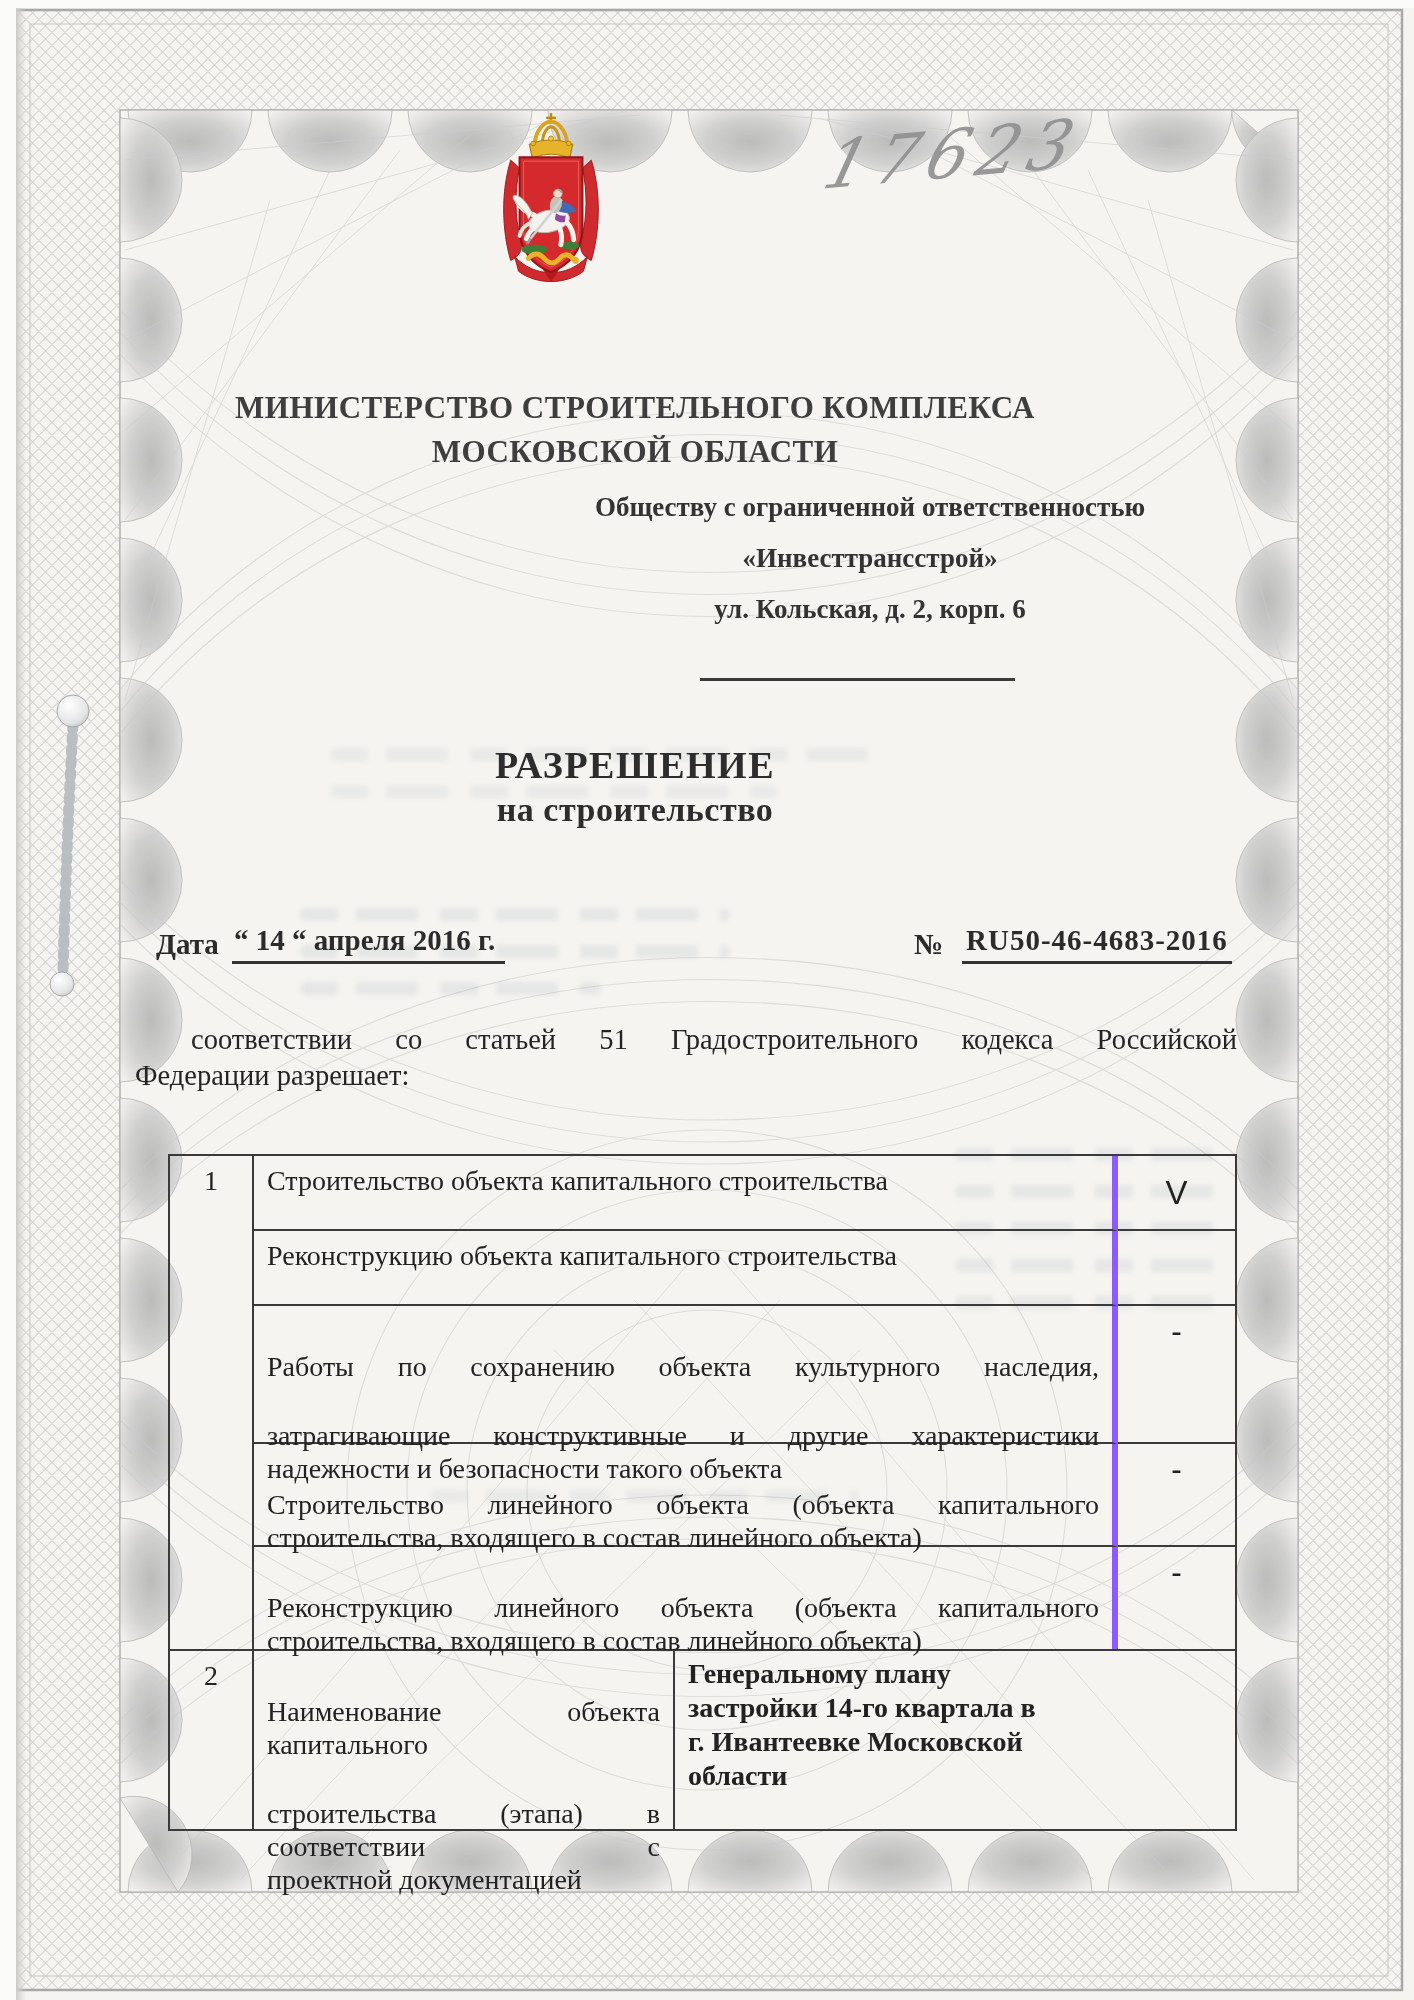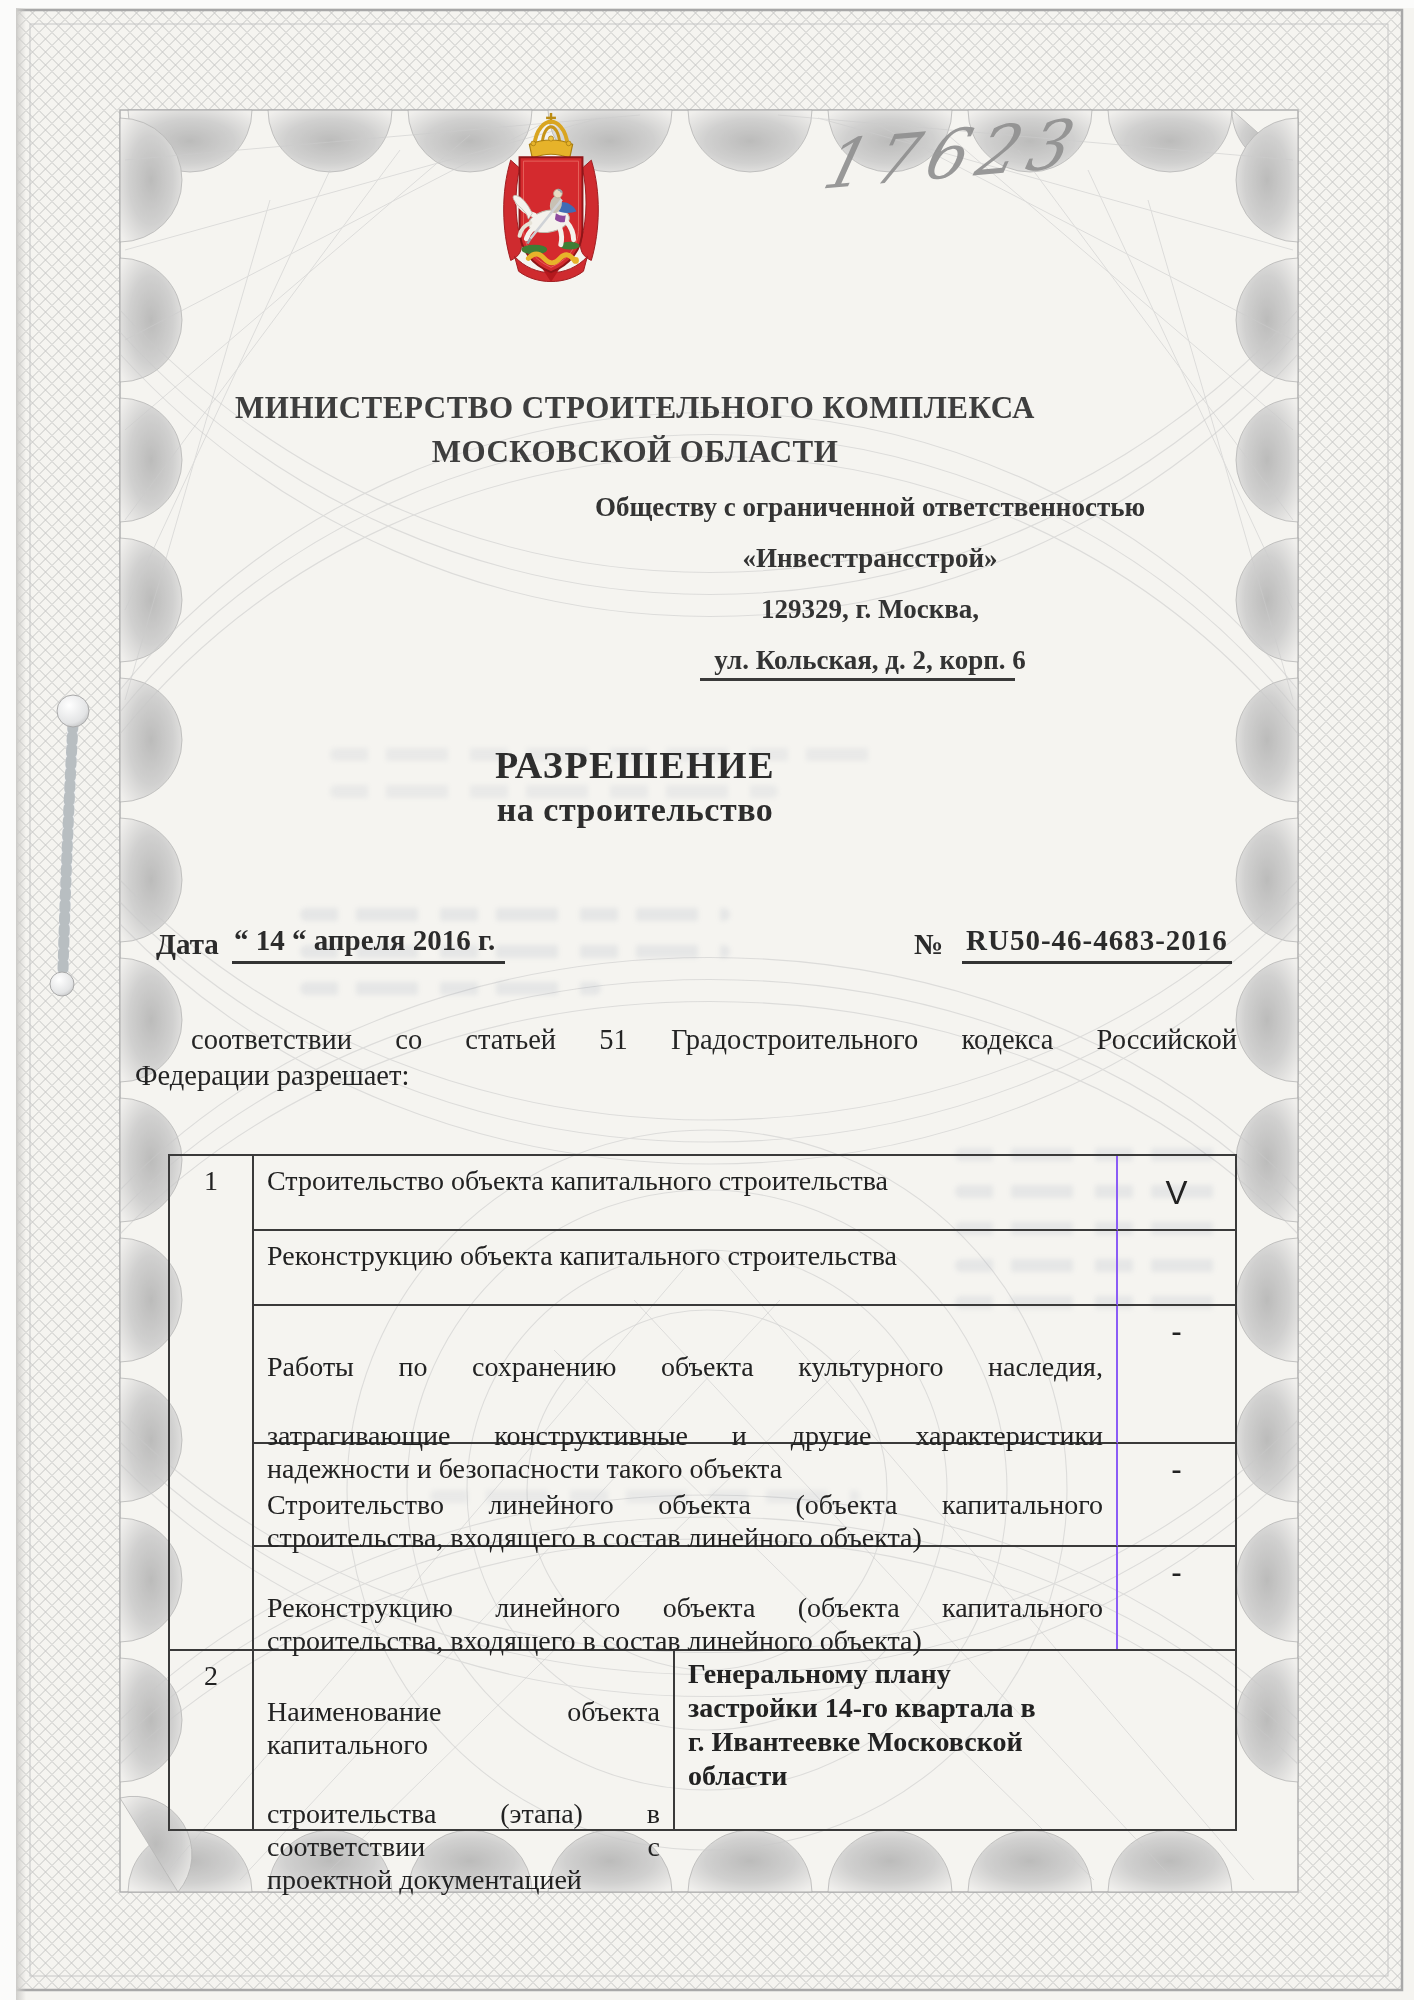--- a/index.html
+++ b/index.html
@@ -56,21 +56,21 @@
   .intro .tline:first-child{text-indent:56px;}
   .intro .tline:not(:last-child){text-align:justify;text-align-last:justify;}
 
   
   .permit-table{position:absolute;left:168px;top:1154px;width:1069px;border:2px solid #3a3a3a;
     font-size:28px;color:#222;}
   .tbl-item1{display:grid;grid-template-columns:84px 864px 117px;
     grid-template-rows:75px 75px 138px 103px 102px;border-bottom:2px solid #3a3a3a;}
   .cell{padding:8px 13px 0 13px;line-height:33px;}
   .num-cell{grid-column:1;grid-row:1/6;border-right:2px solid #3a3a3a;text-align:center;padding-top:8px;}
-  .txt-cell{grid-column:2;border-right:2px solid #8b5cf6;}
+  .txt-cell{grid-column:2;border-right:6px solid #8b5cf6;}
   .mark-cell{grid-column:3;display:flex;justify-content:center;align-items:flex-start;
     padding-top:8px;font-weight:bold;font-size:30px;}
   .rb{border-bottom:2px solid #3a3a3a;}
   .mark-center{align-items:center;padding-top:0;}
   .mark-v{font-family:"Liberation Sans","DejaVu Sans",sans-serif;font-weight:500;font-size:33px;}
   .jl .tline:not(:last-child){text-align:justify;text-align-last:justify;margin-top:36px;}
 
   .tbl-item2{display:grid;grid-template-columns:84px 421px 562px;grid-template-rows:178px;}
   .i2-num{border-right:2px solid #3a3a3a;text-align:center;padding-top:8px;}
   .i2-q{border-right:2px solid #3a3a3a;}
@@ -273,21 +273,20 @@
       </g>
     </svg>
 
     <div class="headings">
       <div class="ministry-line">МИНИСТЕРСТВО СТРОИТЕЛЬНОГО КОМПЛЕКСА МОСКОВСКОЙ ОБЛАСТИ</div>
     </div>
 
     <div class="addressee">
         <div class="tline">Обществу с ограниченной ответственностью</div>
         <div class="tline">«Инвесттрансстрой»</div>
-        <div class="tline">129329, г. Москва,</div>
         <div class="tline">ул. Кольская, д. 2, корп. 6</div>
       </div>
     <div class="addr-underline"></div>
 
     <div class="doc-title">
       <div class="t1">РАЗРЕШЕНИЕ</div>
       <div class="t2">на строительство</div>
     </div>
 
     <div class="date-row">

